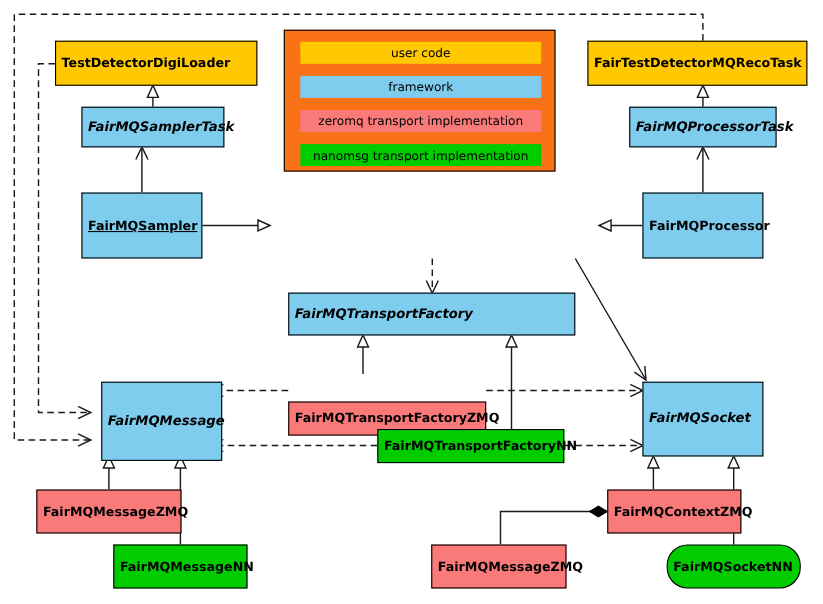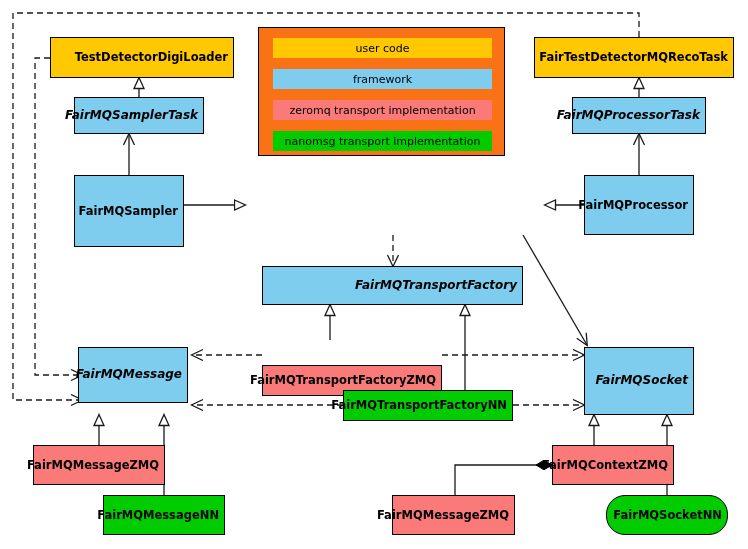--- a/index.html
+++ b/index.html
@@ -1,22 +1,22 @@
 <!DOCTYPE html>
 <html><head>
 <meta charset="utf-8">
 <style>
   html,body{margin:0;padding:0;background:#ffffff;}
   body{width:748px;height:549px;overflow:hidden;
        font-family:"DejaVu Sans","Liberation Sans",sans-serif;}
   #diagram{position:relative;width:748px;height:549px;}
   svg{position:absolute;top:0;left:0;width:748px;height:549px;}
   .nodebox{position:absolute;box-sizing:border-box;border:1.3px solid #000;
-           display:flex;align-items:center;justify-content:flex-end;
-           text-align:center;line-height:1.1;padding-left:32px;}
+           display:flex;align-items:center;justify-content:flex-start;
+           text-align:center;line-height:1.1;}
   .nodebox span{display:block;padding:0 5px;}
   .clr-user{background:#FFC800;}
   .clr-fw{background:#7FCDEE;}
   .clr-zmq{background:#FA7A7A;}
   .clr-nn{background:#00CC00;}
   .t-bold{font-weight:bold;font-size:11.5px;color:#000;}
   .t-abstract{font-weight:bold;font-style:italic;font-size:12px;color:#000;}
   #legend{position:absolute;left:258px;top:27px;width:247px;height:129px;
           background:#f97316;border:1.4px solid #000;box-sizing:border-box;}
   .legrow{position:absolute;left:14px;width:219px;height:20px;
@@ -111,42 +111,42 @@
   </div>
 
   <div class="nodebox clr-fw t-abstract" style="left:74px;top:97px;width:130px;height:37px;">
     <span>FairMQSamplerTask</span>
   </div>
 
   <div class="nodebox clr-fw t-abstract" style="left:572px;top:97px;width:134px;height:37px;">
     <span>FairMQProcessorTask</span>
   </div>
 
-  <div class="nodebox clr-fw t-bold" style="left:74px;top:175px;width:110px;height:72px;">
+  <div class="nodebox clr-fw t-bold" style="left:74px;top:175px;width:110px;height:60px;text-decoration:underline;">
     <span>FairMQSampler</span>
   </div>
 
 
   <div class="nodebox clr-fw t-bold" style="left:584px;top:175px;width:110px;height:60px;">
     <span>FairMQProcessor</span>
   </div>
 
   <div class="nodebox clr-fw t-abstract" style="left:262px;top:266px;width:261px;height:39px;">
     <span>FairMQTransportFactory</span>
   </div>
 
   <div class="nodebox clr-zmq t-bold" style="left:262px;top:340px;width:180px;height:31px;margin-top:25px;">
     <span>FairMQTransportFactoryZMQ</span>
   </div>
 
   <div class="nodebox clr-nn t-bold" style="left:343px;top:390px;width:170px;height:31px;">
     <span>FairMQTransportFactoryNN</span>
   </div>
 
-  <div class="nodebox clr-fw t-abstract" style="left:78px;top:347px;width:110px;height:56px;">
+  <div class="nodebox clr-fw t-abstract" style="left:92px;top:347px;width:110px;height:72px;">
     <span>FairMQMessage</span>
   </div>
 
   <div class="nodebox clr-fw t-abstract" style="left:584px;top:347px;width:110px;height:68px;">
     <span>FairMQSocket</span>
   </div>
 
   <div class="nodebox clr-zmq t-bold" style="left:33px;top:445px;width:132px;height:40px;">
     <span>FairMQMessageZMQ</span>
   </div>

